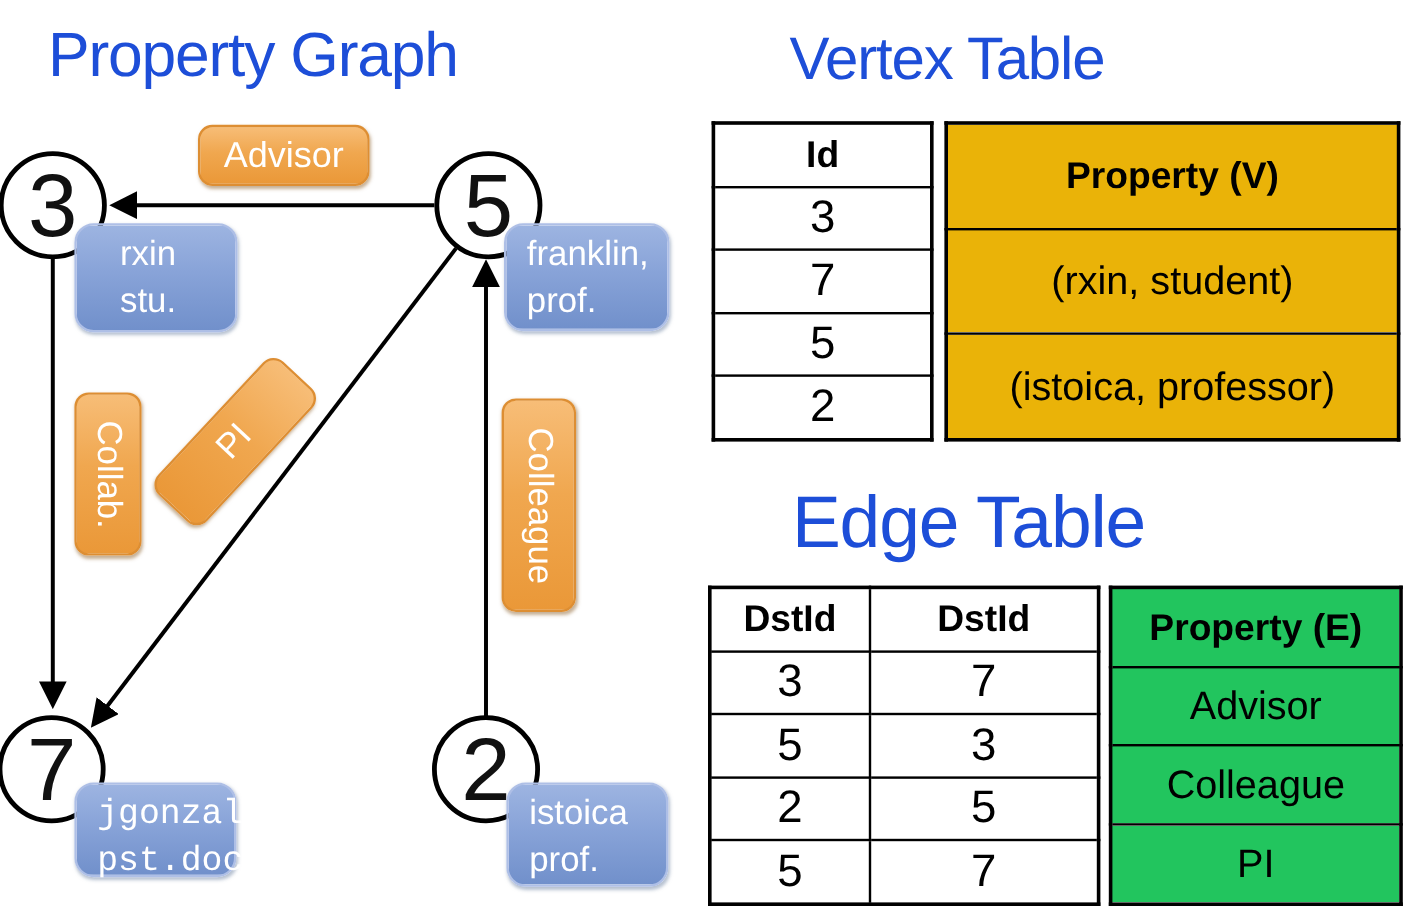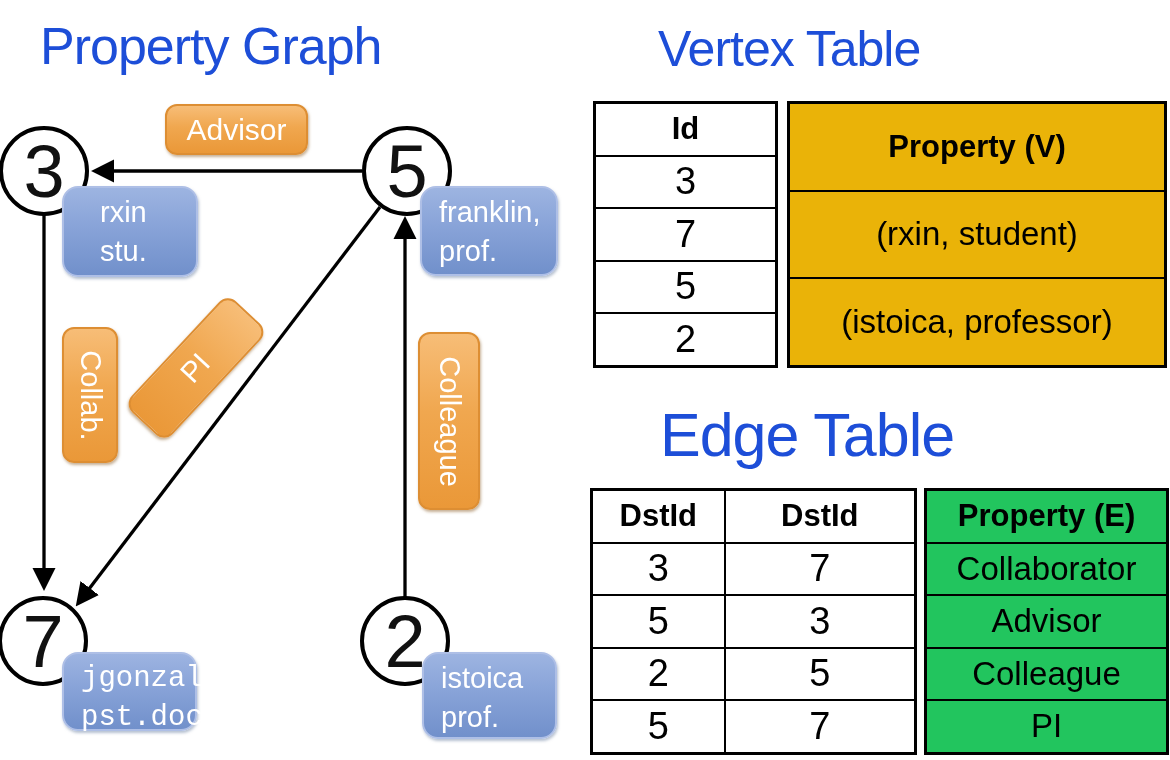--- a/index.html
+++ b/index.html
@@ -191,23 +191,20 @@
         <td class="num">7</td>
       </tr>
     </tbody>
       </table>
     <table class="dt" style="width:245px;">
       <tbody>
           <tr>
             <td class="hdr tanfill">Property (E)</td>
           </tr>
       <tr>
-            <td class="prop tanfill">Collaborator</td>
-          </tr>
-      <tr>
             <td class="prop tanfill">Advisor</td>
           </tr>
       <tr>
             <td class="prop tanfill">Colleague</td>
           </tr>
       <tr>
             <td class="prop tanfill">PI</td>
           </tr>
     </tbody>
       </table>

